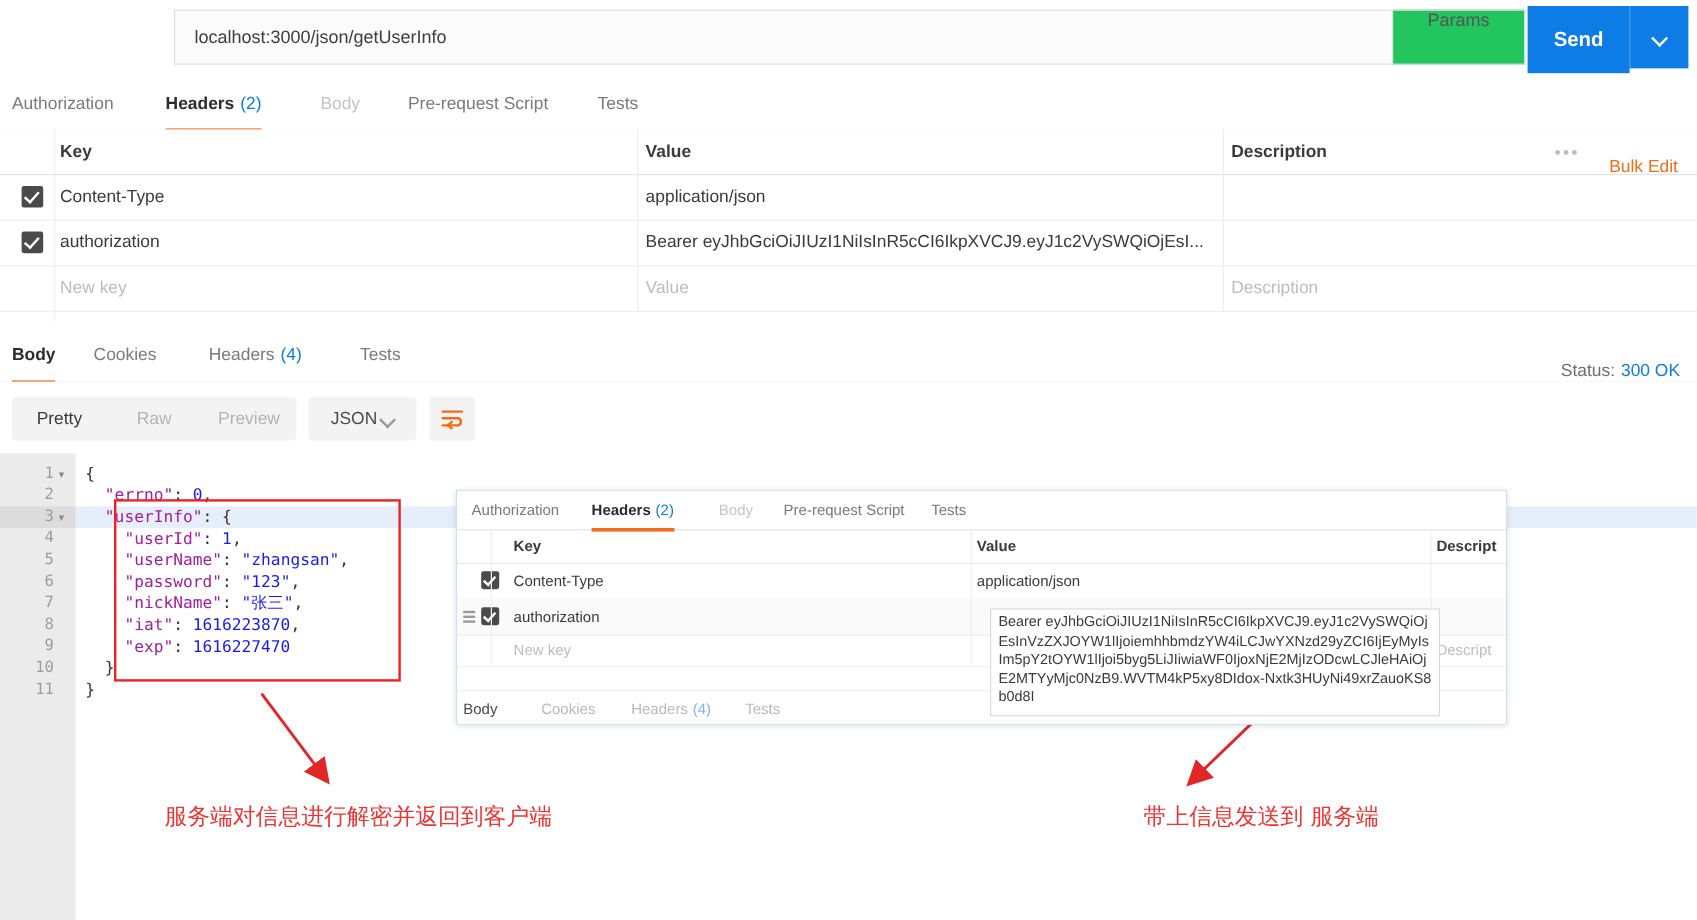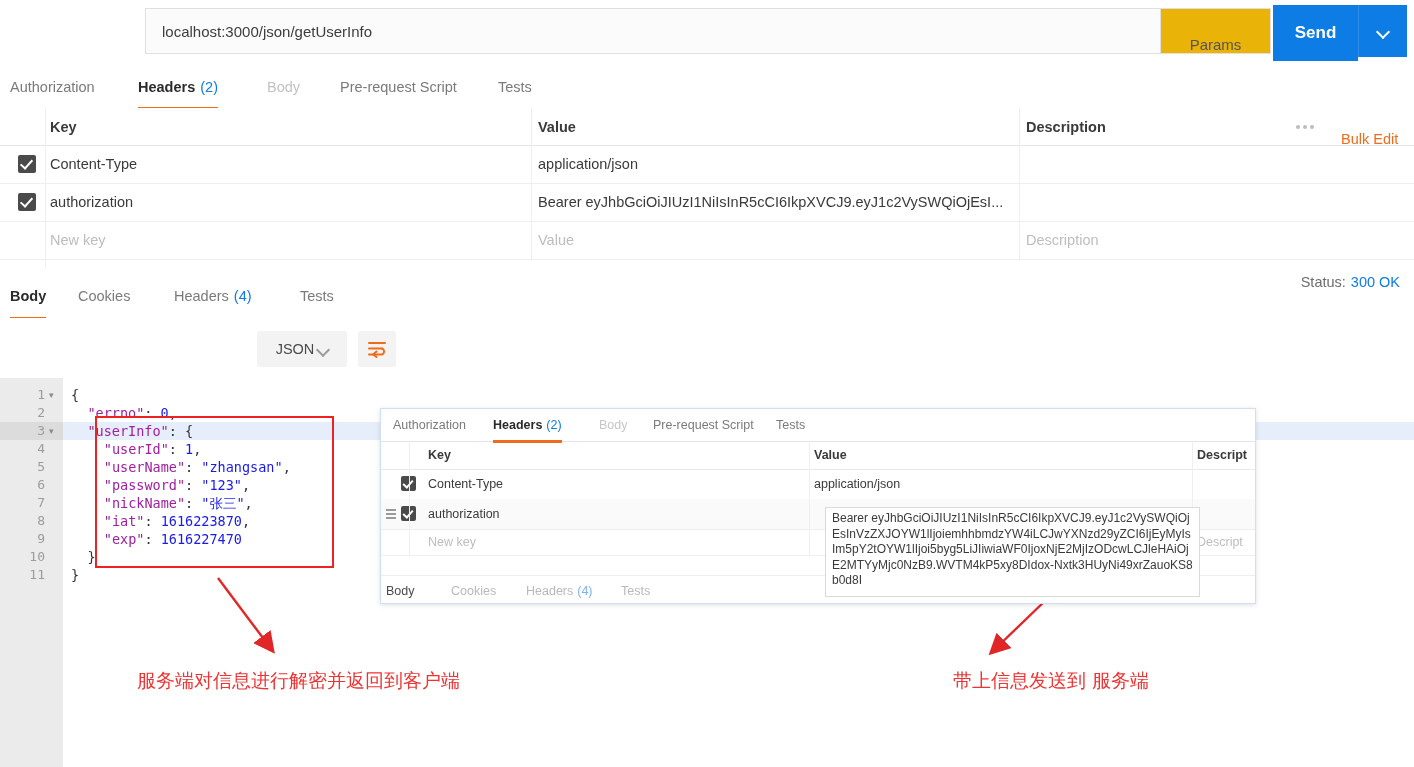--- a/index.html
+++ b/index.html
@@ -31,22 +31,22 @@
     transform:rotate(45deg);
   }
   .url-box{
     position:absolute;left:145px;top:8px;width:1016px;height:46px;
     background:#fbfbfb;border:1px solid #e0e0e0;box-sizing:border-box;
     display:flex;align-items:center;padding-left:16px;
   }
   .url-text{font-size:15px;color:#3d3d3d;}
   .params-box{
     position:absolute;left:1161px;top:8px;width:110px;height:46px;
-    background:#eab308;border:1px solid #e0e0e0;border-left:none;
-    box-sizing:border-box;display:flex;align-items:flex-end;justify-content:center;
+    background:#22c55e;border:1px solid #e0e0e0;border-left:none;
+    box-sizing:border-box;display:flex;align-items:flex-start;justify-content:center;
     cursor:pointer;
   }
   .params-label{font-size:15px;color:#555;}
   .send-btn{
     position:absolute;left:1273px;top:5px;width:85px;height:56px;
     background:#0d7ce4;color:#fff;border:none;cursor:pointer;
     display:flex;align-items:center;justify-content:center;
     font-size:17px;font-weight:bold;font-family:inherit;
   }
   .send-caret{
@@ -102,21 +102,21 @@
         font-size:14.5px;color:#3a3a3a;overflow:hidden;white-space:nowrap;}
   .cell.ph{color:#bdbdbd;}
   .rowsep{position:absolute;top:0;width:1px;height:38px;background:#efefef;}
 
   
   .resp-tabs{
     position:absolute;left:0;top:274px;width:1414px;height:44px;
     border-bottom:1px solid #e4e4e4;background:#fff;
   }
   .status{
-    position:absolute;right:14px;top:0;height:43px;display:flex;align-items:flex-start;
+    position:absolute;right:14px;top:0;height:43px;display:flex;align-items:flex-end;
     font-size:14.5px;color:#6d6d6d;margin-left:33px;
   }
   .status b{color:#0d7ce4;font-weight:normal;margin-left:5px;}
 
   
   .resp-tool{position:absolute;left:0;top:318px;width:1414px;height:60px;background:#fff;}
   .seg{
     position:absolute;left:10px;top:13px;width:237px;height:36px;
     background:#f3f3f3;border-radius:3px;display:flex;align-items:center;
   }
@@ -297,20 +297,25 @@
     <div class="tab" style="left: 174px; height: 43px;">
       <span>Headers</span>
       <span class="cnt">(4)</span>
     </div>
     <div class="tab" style="left: 300px; height: 43px;">
       <span>Tests</span>
     </div>
   </div>
 
 <div class="resp-tool">
+  <div class="seg" id="segCtl">
+      <div class="s on">Pretty</div>
+      <div class="s">Raw</div>
+      <div class="s">Preview</div>
+    </div>
   <div class="jsonsel">
     <span>JSON</span>
     <span class="chev"></span>
   </div>
   <div class="wrapbtn">
     <svg width="20" height="18" viewBox="0 0 20 18">
       <g stroke="#ef6c1a" stroke-width="2" stroke-linecap="round" fill="none">
         <line x1="2" y1="3" x2="18" y2="3"></line>
         <line x1="2" y1="8.5" x2="15" y2="8.5"></line>
         <path d="M15 8.5 a3.2 3.2 0 0 1 0 6 H7"></path>

